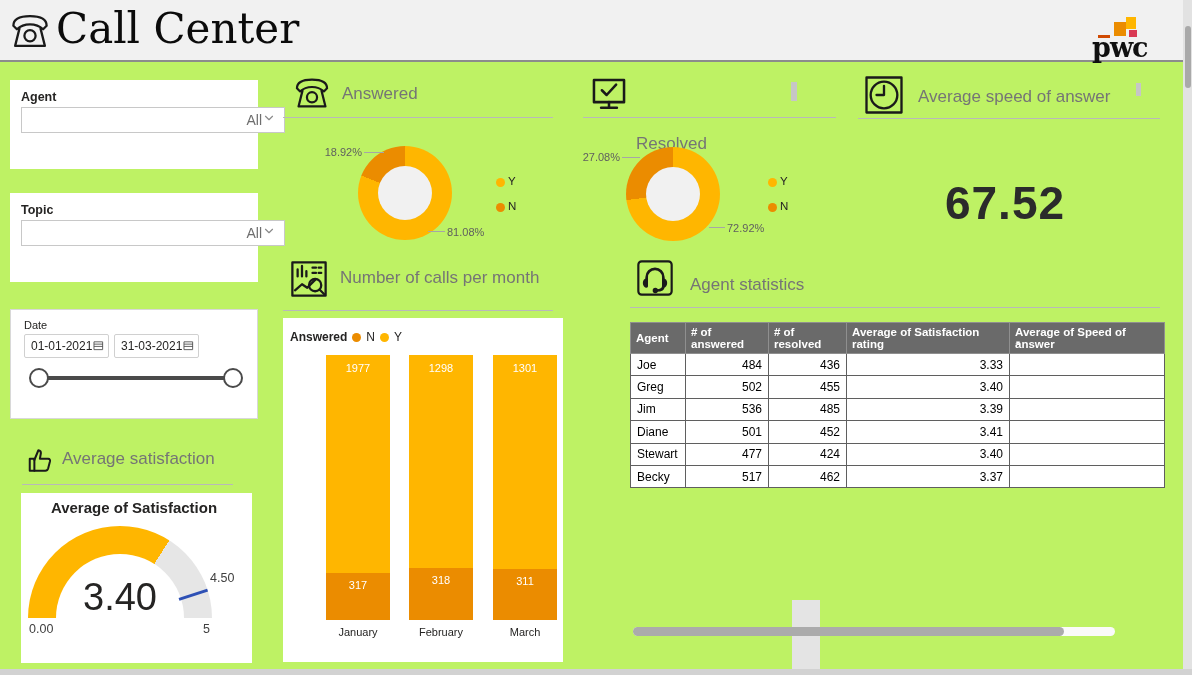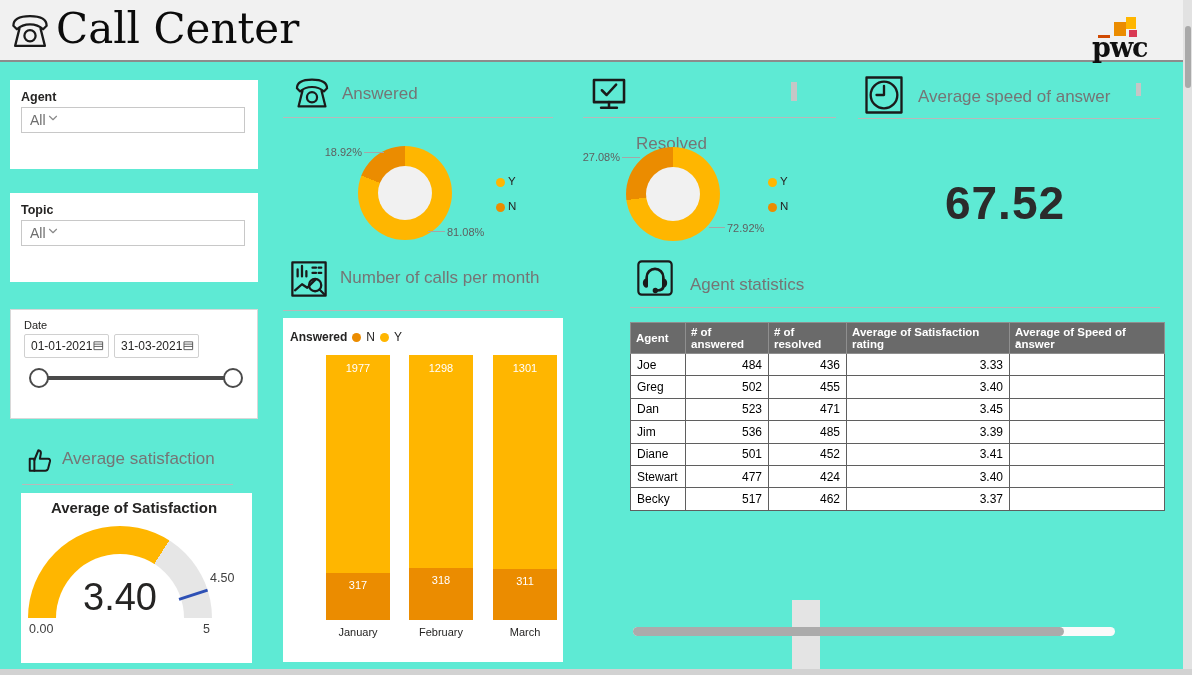--- a/index.html
+++ b/index.html
@@ -1,35 +1,35 @@
 <!DOCTYPE html>
 <html><head>
 <meta charset="utf-8">
 <style>
   html,body{margin:0;padding:0;}
   body{font-family:"Liberation Sans",sans-serif;background:#DADADA;}
-  #app{position:relative;width:1192px;height:675px;background:#5eead4;overflow:hidden;}
+  #app{position:relative;width:1192px;height:675px;background:#bef264;overflow:hidden;}
   .abs{position:absolute;}
   
   .topbar{left:0;top:0;width:1192px;height:60px;background:#F1F1F1;border-bottom:2px solid #8C8C8C;}
   .app-title{left:56px;top:4px;font-family:"DejaVu Serif","Liberation Serif",serif;font-size:42px;color:#0b0b0b;}
   .phone-big{left:8px;top:10px;}
   .pwc-text{left:1092px;top:32px;font-family:"DejaVu Serif",serif;font-weight:bold;font-size:27px;color:#101010;letter-spacing:-1px;}
   
   .vtrack{left:1183px;top:0px;width:9px;height:675px;background:#E2E2E2;}
   .vthumb{left:1185px;top:26px;width:6px;height:62px;background:#A9A9A9;border-radius:3px;}
   .htrack{left:633px;top:627px;width:482px;height:9px;background:#FAFAFA;border-radius:5px;}
   .hthumb{left:633px;top:627px;width:431px;height:9px;background:#ABABAB;border-radius:5px;}
   .mini-scroll{width:6px;background:#C6C6C6;}
   .bottom-strip{left:0;top:669px;width:1192px;height:6px;background:#D2D2D2;}
   .gap-strip{left:792px;top:600px;width:28px;height:69px;background:#E4E4E4;}
   
   .card{background:#FFFFFF;}
   .filter-label{font-size:12.5px;font-weight:600;color:#252423;}
-  .dropdown{width:224px;height:26px;background:#fff;border:1px solid #C8C8C8;display:flex;align-items:center;justify-content:flex-start;padding:0 8px;box-sizing:border-box;}
+  .dropdown{width:264px;height:26px;background:#fff;border:1px solid #C8C8C8;display:flex;align-items:center;justify-content:flex-end;padding:0 8px;box-sizing:border-box;}
   .dropdown .val{font-size:14px;color:#6E6E6E;}
   .datebox{width:85px;height:24px;background:#fff;border:1px solid #D0D0D0;border-radius:2px;display:flex;align-items:center;justify-content:space-between;padding:0 4px 0 6px;box-sizing:border-box;}
   .datebox .val{font-size:12px;color:#252423;}
   .slider-track{height:4px;background:#4A4A4A;border-radius:2px;}
   .slider-handle{width:20px;height:20px;border-radius:50%;background:#fff;border:2.5px solid #4A4A4A;box-sizing:border-box;}
   
   .sec-title{font-size:17px;color:#757575;white-space:nowrap;}
   .sec-line{height:1px;background:#B9B9B9;}
   .iconbox{display:flex;align-items:center;justify-content:center;}
   
@@ -302,27 +302,20 @@
             <td class="num"></td>
           </tr>
           <tr>
             <td class="">Greg</td>
             <td class="num">502</td>
             <td class="num">455</td>
             <td class="num">3.40</td>
             <td class="num"></td>
           </tr>
           <tr>
-            <td class="">Dan</td>
-            <td class="num">523</td>
-            <td class="num">471</td>
-            <td class="num">3.45</td>
-            <td class="num"></td>
-          </tr>
-          <tr>
             <td class="">Jim</td>
             <td class="num">536</td>
             <td class="num">485</td>
             <td class="num">3.39</td>
             <td class="num"></td>
           </tr>
           <tr>
             <td class="">Diane</td>
             <td class="num">501</td>
             <td class="num">452</td>

